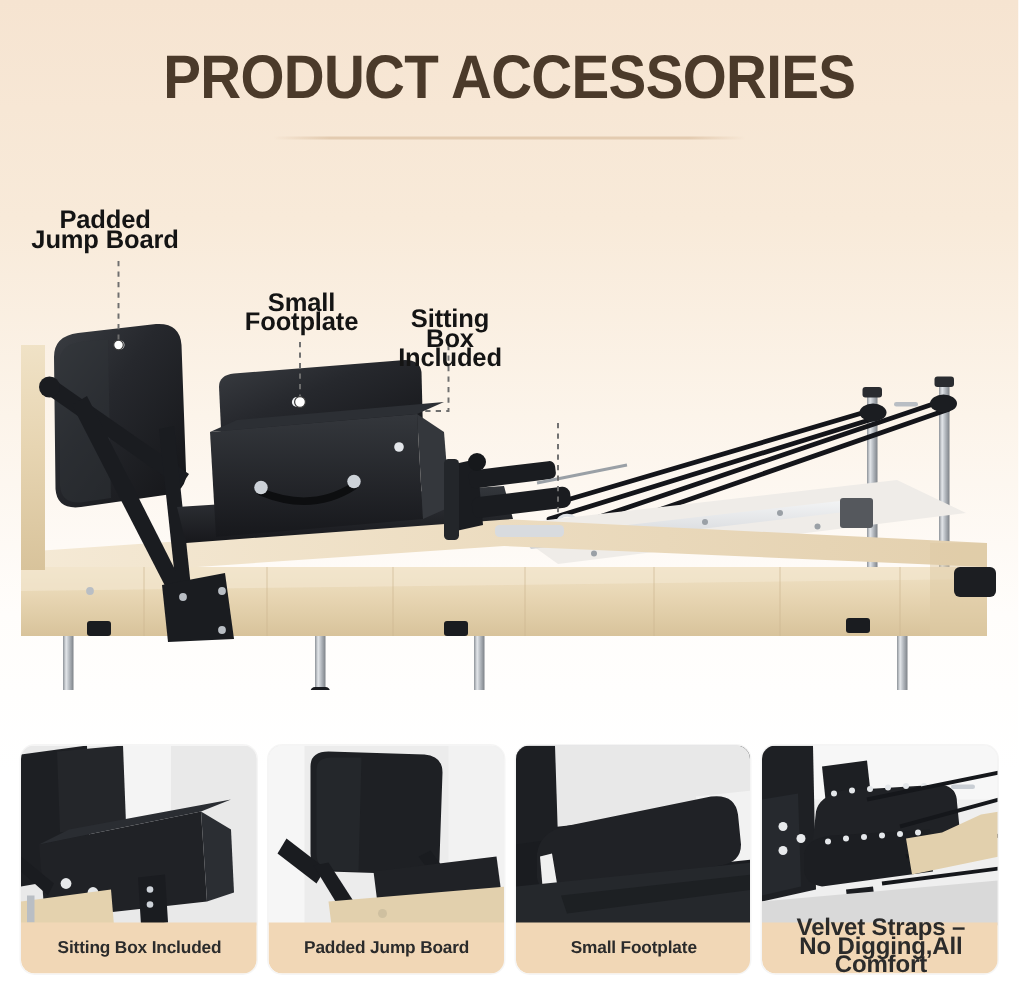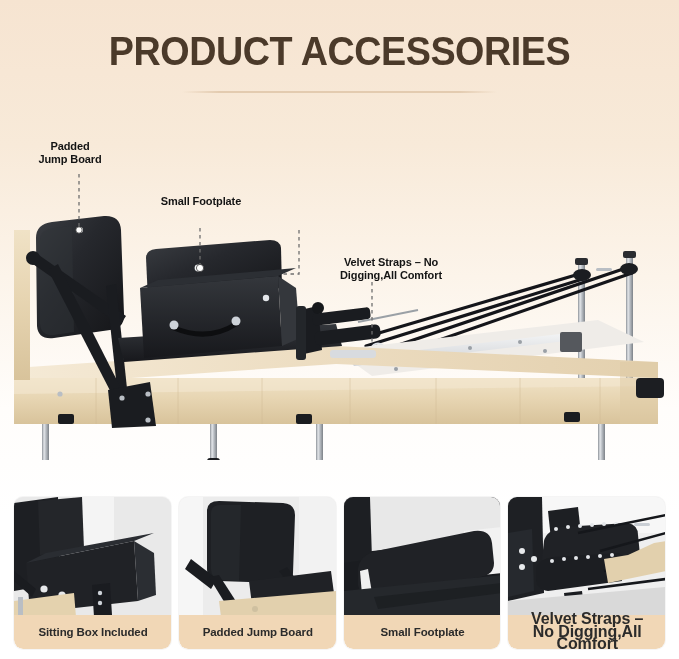--- a/index.html
+++ b/index.html
@@ -25,21 +25,21 @@
   .title-rule{
     position:absolute;left:182px;top:91px;width:315px;height:2px;
     background:linear-gradient(90deg,rgba(226,203,176,0) 0%,#e3cbb0 12%,#e3cbb0 88%,rgba(226,203,176,0) 100%);
   }
   
   .hero{position:absolute;left:0;top:110px;width:679px;height:350px;}
   .hero svg{display:block;}
   
   .callout{
     position:absolute;
-    font-size:11px;font-weight:bold;line-height:13px;
+    font-size:17px;font-weight:bold;line-height:13px;
     color:#141414;text-align:center;white-space:pre-line;
     letter-spacing:-0.1px;
   }
   #cl-jump{left:14px;top:140px;width:112px;}
   #cl-foot{left:141px;top:195px;width:120px;}
   #cl-box {left:250px;top:206px;width:100px;}
   #cl-strap{left:312px;top:256px;width:158px;}
   
   .thumbs{
     position:absolute;left:14px;top:497px;width:651px;height:152px;
@@ -243,22 +243,22 @@
       <g fill="#ffffff" stroke="#3a3a3a" stroke-width="0.8">
         <circle cx="79" cy="120" r="3.2"></circle>
         <circle cx="200" cy="158" r="3.6"></circle>
       </g>
     </svg>
   </div>
 
   <div class="callout" id="cl-jump">Padded
 Jump Board</div>
   <div class="callout" id="cl-foot">Small Footplate</div>
-  <div class="callout" id="cl-strap">Velvet Straps –  No
-Digging,All Comfort</div>
+  <div class="callout" id="cl-box">Sitting
+Box Included</div>
 
   <div class="thumbs">
 
     <div class="thumb">
       <div class="thumb-img">
         <svg width="158" height="120" viewBox="0 0 158 120" xmlns="http://www.w3.org/2000/svg">
           <rect width="158" height="120" fill="#e9e9e9"></rect>
           <rect x="60" y="0" width="40" height="62" fill="#f4f4f4"></rect>
           <path d="M0 6 L44 0 L46 86 L0 94 Z" fill="#1d1f23"></path>
           <path d="M24 4 L68 0 L70 52 L26 58 Z" fill="#24262a"></path>

